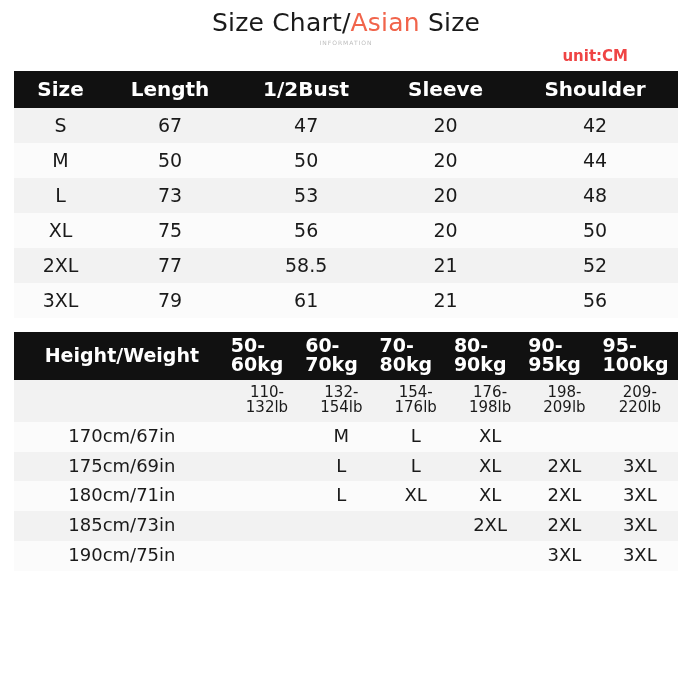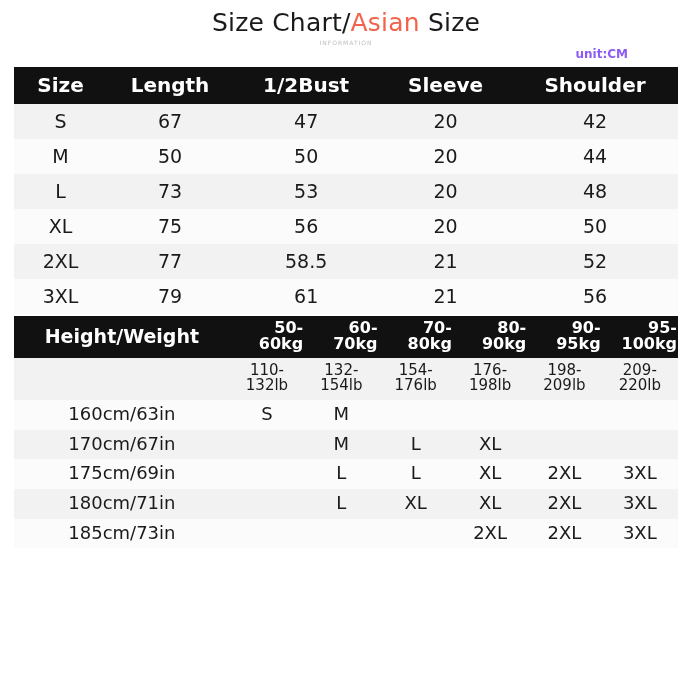--- a/index.html
+++ b/index.html
@@ -37,23 +37,23 @@
     color: #f1644b;
   }
   .subtitle {
     font-size: 6px;
     letter-spacing: 1px;
     color: #bdbdbd;
     margin-top: 2px;
   }
   .unit-line {
     text-align: right;
-    font-size: 12px;
-    font-weight: bold;
-    color: #8b5cf6;
+    font-size: 15px;
+    font-weight: bold;
+    color: #ef4444;
     margin-top: 1px;
     padding-right: 50px;
   }
 
   
   table {
     width: 100%;
     border-collapse: collapse;
     table-layout: fixed;
   }
@@ -76,29 +76,29 @@
   }
   .t1 tbody tr:nth-child(odd) {
     background: #f2f2f2;
   }
   .t1 tbody tr:nth-child(even) {
     background: #fbfbfb;
   }
 
   
   .t2 {
-    margin-top: 2px;
+    margin-top: 14px;
   }
   .t2 th {
     background: #111111;
     color: #ffffff;
-    font-size: 16px;
+    font-size: 19px;
     font-weight: bold;
     padding: 4px 1px 5px;
-    text-align: right;
+    text-align: left;
     vertical-align: middle;
     line-height: 1.02;
   }
   .t2 th.first {
     text-align: center;
     font-size: 19px;
   }
   .t2 td {
     font-size: 18px;
     text-align: center;
@@ -234,32 +234,23 @@
       <tr class="lb-row">
         <td class="label"></td>
         <td>110-132lb</td>
         <td>132-154lb</td>
         <td>154-176lb</td>
         <td>176-198lb</td>
         <td>198-209lb</td>
         <td>209-220lb</td>
       </tr>
       <tr>
-        <td class="label">160cm/63in</td>
-        <td>S</td>
+        <td class="label">170cm/67in</td>
+        <td></td>
         <td>M</td>
-        <td></td>
-        <td></td>
-        <td></td>
-        <td></td>
-      </tr>
-      <tr>
-        <td class="label">170cm/67in</td>
-        <td></td>
-        <td>M</td>
         <td>L</td>
         <td>XL</td>
         <td></td>
         <td></td>
       </tr>
       <tr>
         <td class="label">175cm/69in</td>
         <td></td>
         <td>L</td>
         <td>L</td>
@@ -276,19 +267,28 @@
         <td>2XL</td>
         <td>3XL</td>
       </tr>
       <tr>
         <td class="label">185cm/73in</td>
         <td></td>
         <td></td>
         <td></td>
         <td>2XL</td>
         <td>2XL</td>
+        <td>3XL</td>
+      </tr>
+      <tr>
+        <td class="label">190cm/75in</td>
+        <td></td>
+        <td></td>
+        <td></td>
+        <td></td>
+        <td>3XL</td>
         <td>3XL</td>
       </tr>
     </tbody>
   </table>
 
 
 </div>
 
 </body></html>

